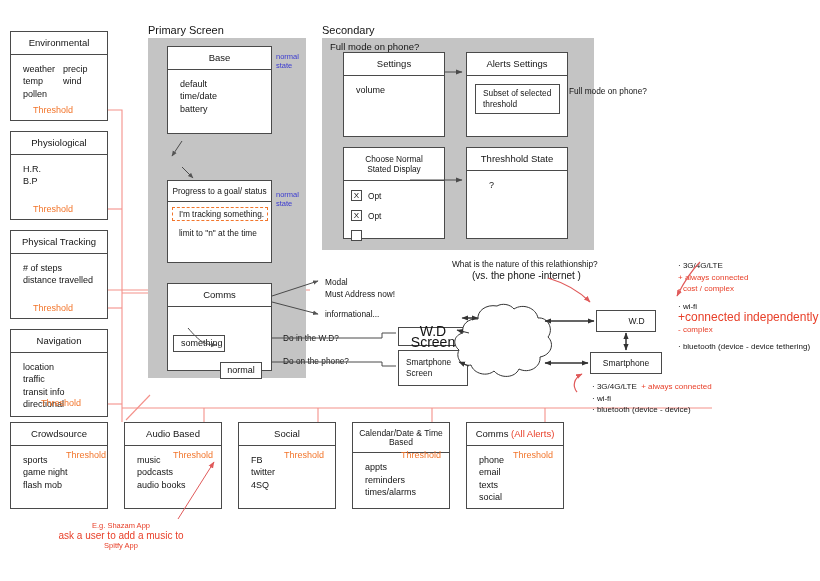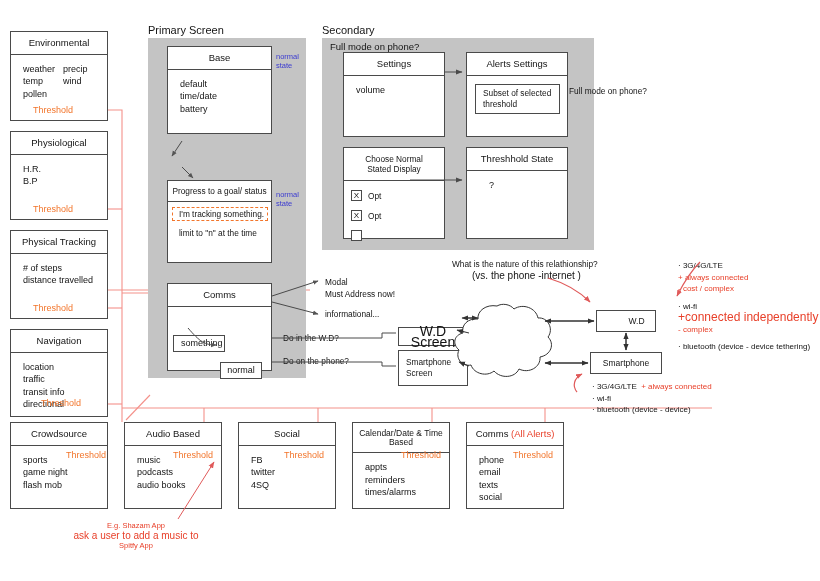--- a/index.html
+++ b/index.html
@@ -390,21 +390,21 @@
 
   <div style="position:absolute; left:592px; top:378px;">
     <div style="line-height:11.5px; white-space:nowrap;">
       <span style="font-size:8px; color:#141414;">· 3G/4G/LTE</span>
       <span style="font-size:8px; color:#e8402a;">+ always connected</span>
     </div>
     <div style="font-size:8px; color:#141414; line-height:11.5px; white-space:nowrap;">· wi-fi</div>
     <div style="font-size:8px; color:#141414; line-height:11.5px; white-space:nowrap;">· bluetooth (device - device)</div>
   </div>
 
-  <div style="position:absolute; left:66px; top:521px; width:140px; text-align:center;">
+  <div style="position:absolute; left:51px; top:521px; width:140px; text-align:center;">
     <div style="font-size:7.5px; color:#e8402a; line-height:10px;">E.g. Shazam App</div>
     <div style="font-size:10px; color:#e8402a; line-height:10px;">ask a user to add a music to</div>
     <div style="font-size:7.5px; color:#e8402a; line-height:10px;">Spitfy App</div>
   </div>
 
   <svg class="overlay wl">
     <defs>
       <marker id="ah" markerWidth="7" markerHeight="7" refX="6" refY="3.2" orient="auto" markerUnits="userSpaceOnUse">
         <path d="M0,0.6 L6.5,3.2 L0,5.8 Z" fill="#4a4a4a"></path>
       </marker>

